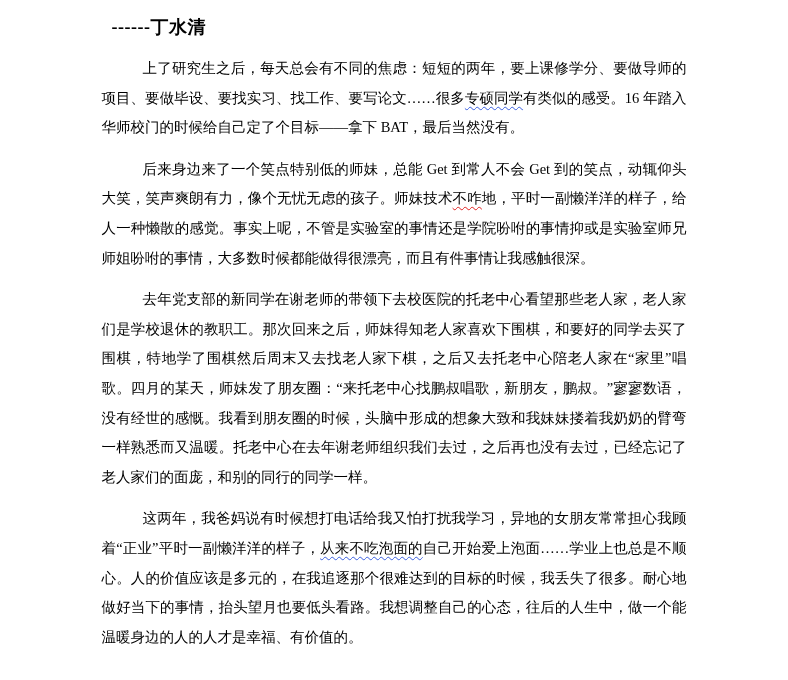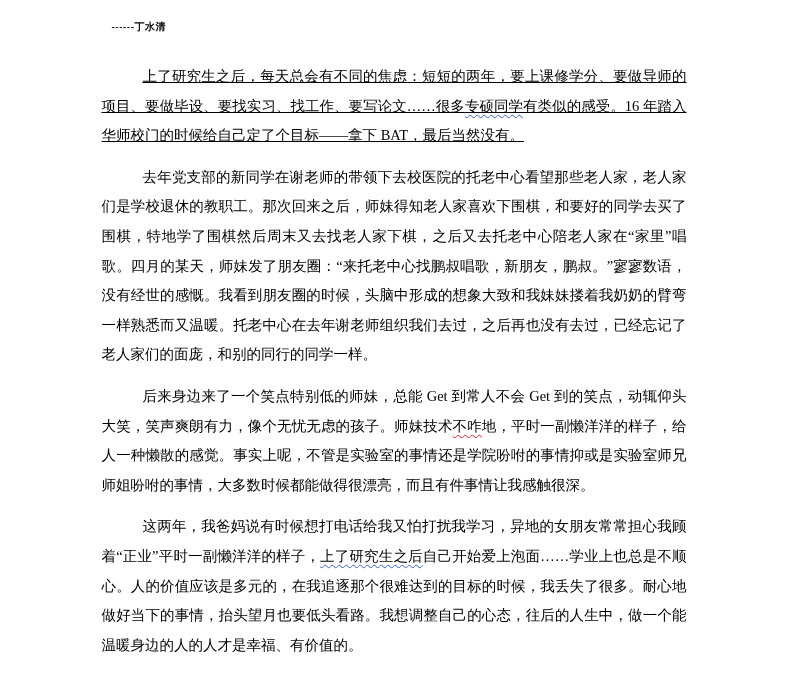--- a/index.html
+++ b/index.html
@@ -13,39 +13,38 @@
     overflow: hidden;
     font-family: "Liberation Serif", "DejaVu Serif", serif;
     color: #000000;
   }
   .page {
     width: 585px;
     margin: 0 auto;
     padding-top: 14px;
   }
   .title {
-    font-size: 10px;
+    font-size: 18px;
     font-weight: 700;
     line-height: 26px;
     margin: 0 0 0 10px;
     letter-spacing: 0.5px;
   }
   .doc-body { }
   .para {
     font-size: 14.5px;
     line-height: 29.6px;
     text-align: justify;
     text-justify: inter-ideograph;
     text-indent: 41px;
     margin: 12px 0 0 0;
     word-break: break-all;
   }
   .para:first-of-type {
-    margin-top: 22px;
-    text-decoration: underline;
+    margin-top: 14px;
   }
   .wavy-blue {
     text-decoration: underline;
     text-decoration-style: wavy;
     text-decoration-color: var(--grammar-color, #3a5fe0);
     text-decoration-thickness: 1px;
     text-underline-offset: 3px;
   }
   .wavy-red {
     text-decoration: underline;
@@ -55,17 +54,17 @@
     text-underline-offset: 3px;
   }
 </style>
 </head>
 <body style="background: rgb(255, 255, 255); color: rgb(0, 0, 0);">
 
 <div class="page">
   <h1 class="title">------丁水清</h1>
   <div class="doc-body">
       <p class="para"><span>上了研究生之后，每天总会有不同的焦虑：短短的两年，要上课修学分、要做导师的项目、要做毕设、要找实习、找工作、要写论文……很多</span><span class="wavy-blue">专硕同学</span><span>有类似的感受。16 年踏入华师校门的时候给自己定了个目标——拿下 BAT，最后当然没有。</span></p>
+      <p class="para"><span>后来身边来了一个笑点特别低的师妹，总能 Get 到常人不会 Get 到的笑点，动辄仰头大笑，笑声爽朗有力，像个无忧无虑的孩子。师妹技术</span><span class="wavy-red">不咋</span><span>地，平时一副懒洋洋的样子，给人一种懒散的感觉。事实上呢，不管是实验室的事情还是学院吩咐的事情抑或是实验室师兄师姐吩咐的事情，大多数时候都能做得很漂亮，而且有件事情让我感触很深。</span></p>
       <p class="para"><span>去年党支部的新同学在谢老师的带领下去校医院的托老中心看望那些老人家，老人家们是学校退休的教职工。那次回来之后，师妹得知老人家喜欢下围棋，和要好的同学去买了围棋，特地学了围棋然后周末又去找老人家下棋，之后又去托老中心陪老人家在“家里”唱歌。四月的某天，师妹发了朋友圈：“来托老中心找鹏叔唱歌，新朋友，鹏叔。”寥寥数语，没有经世的感慨。我看到朋友圈的时候，头脑中形成的想象大致和我妹妹搂着我奶奶的臂弯一样熟悉而又温暖。托老中心在去年谢老师组织我们去过，之后再也没有去过，已经忘记了老人家们的面庞，和别的同行的同学一样。</span></p>
-      <p class="para"><span>后来身边来了一个笑点特别低的师妹，总能 Get 到常人不会 Get 到的笑点，动辄仰头大笑，笑声爽朗有力，像个无忧无虑的孩子。师妹技术</span><span class="wavy-red">不咋</span><span>地，平时一副懒洋洋的样子，给人一种懒散的感觉。事实上呢，不管是实验室的事情还是学院吩咐的事情抑或是实验室师兄师姐吩咐的事情，大多数时候都能做得很漂亮，而且有件事情让我感触很深。</span></p>
-      <p class="para"><span>这两年，我爸妈说有时候想打电话给我又怕打扰我学习，异地的女朋友常常担心我顾着“正业”平时一副懒洋洋的样子，</span><span class="wavy-blue">上了研究生之后</span><span>自己开始爱上泡面……学业上也总是不顺心。人的价值应该是多元的，在我追逐那个很难达到的目标的时候，我丢失了很多。耐心地做好当下的事情，抬头望月也要低头看路。我想调整自己的心态，往后的人生中，做一个能温暖身边的人的人才是幸福、有价值的。</span></p>
+      <p class="para"><span>这两年，我爸妈说有时候想打电话给我又怕打扰我学习，异地的女朋友常常担心我顾着“正业”平时一副懒洋洋的样子，</span><span class="wavy-blue">从来不吃泡面的</span><span>自己开始爱上泡面……学业上也总是不顺心。人的价值应该是多元的，在我追逐那个很难达到的目标的时候，我丢失了很多。耐心地做好当下的事情，抬头望月也要低头看路。我想调整自己的心态，往后的人生中，做一个能温暖身边的人的人才是幸福、有价值的。</span></p>
     </div>
 </div>
 
 </body></html>

